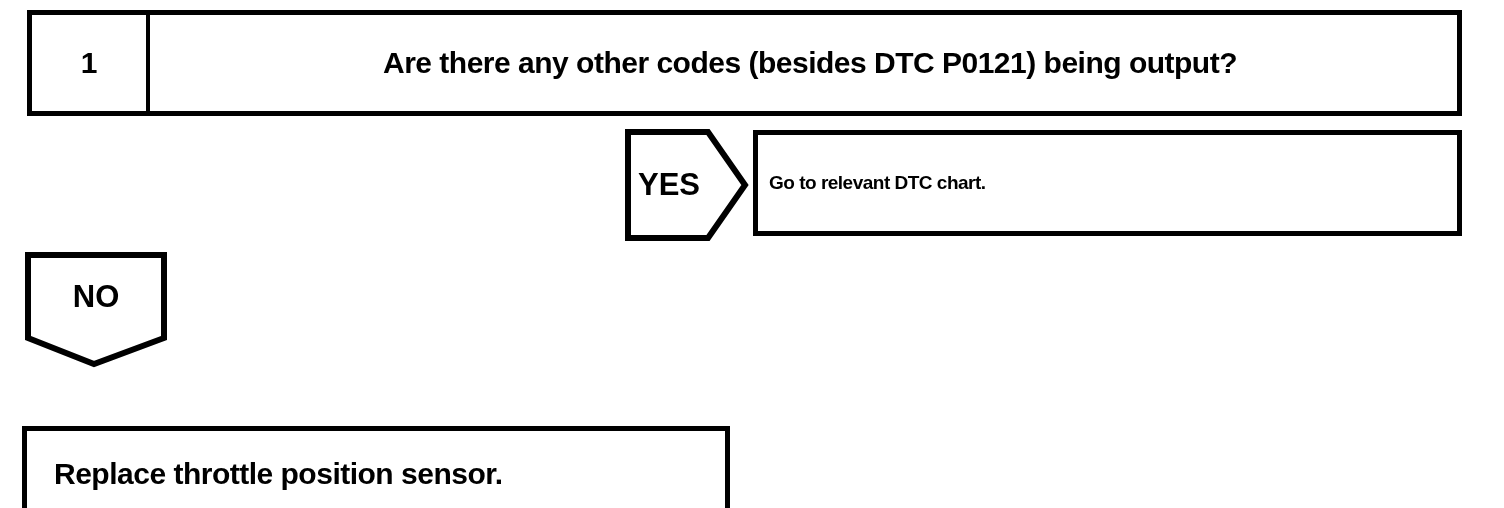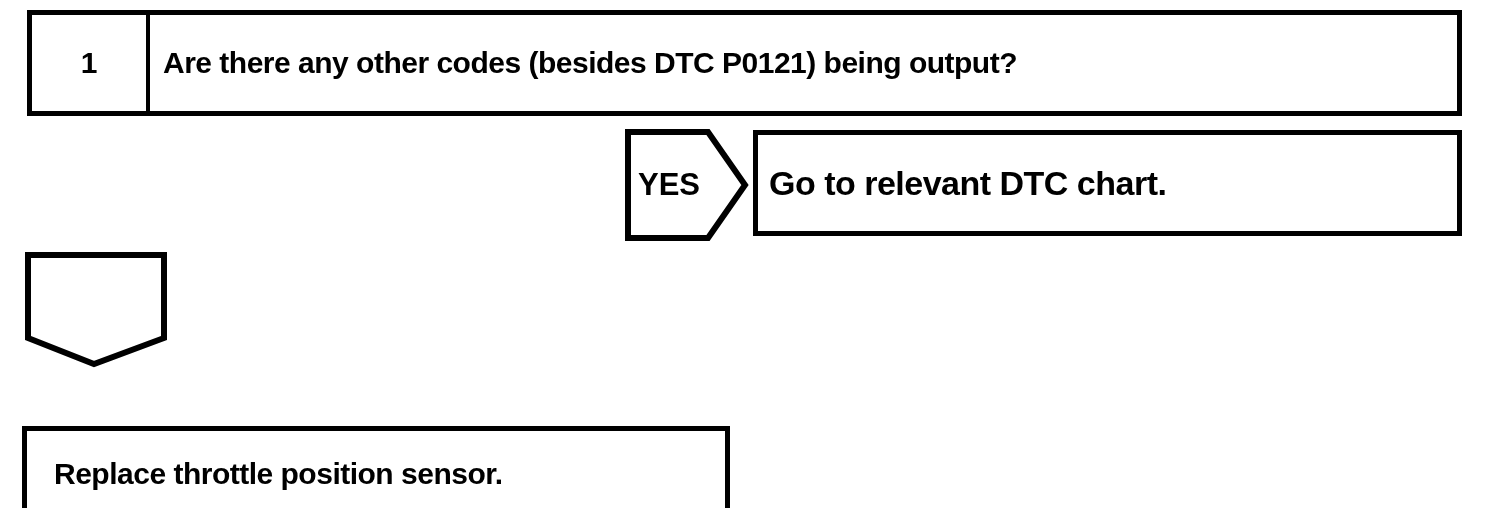--- a/index.html
+++ b/index.html
@@ -40,30 +40,31 @@
     font-size: 30px;
     font-weight: bold;
     flex: 0 0 auto;
   }
   .step-question {
     flex: 1;
     padding-left: 13px;
     font-size: 30px;
     font-weight: bold;
     letter-spacing: -0.5px;
+    text-align: center;
   }
   .goto-box {
     left: 753px;
     top: 130px;
     width: 709px;
     height: 106px;
   }
   .goto-text {
     padding-left: 11px;
-    font-size: 34px;
+    font-size: 19px;
     font-weight: bold;
     letter-spacing: -0.5px;
   }
   .replace-box {
     left: 22px;
     top: 384px;
     width: 708px;
     height: 96px;
     margin-top: 42px;
   }
@@ -122,18 +123,19 @@
   </svg>
   <div class="pent-label yes-label">YES</div>
 
   <div class="node-box goto-box">
     <div class="goto-text">Go to relevant DTC chart.</div>
   </div>
 
   <svg class="pent-svg no-pent-svg" width="150" height="122" viewBox="0 0 150 122">
     <polygon points="6,6 142,6 142,89 72,115 6,89" fill="#ffffff" stroke="#000000" stroke-width="6" stroke-linejoin="miter"></polygon>
   </svg>
+  <div class="pent-label no-label">NO</div>
 
   <div class="node-box replace-box">
     <div class="replace-text">Replace throttle position sensor.</div>
   </div>
 
 </div>
 
 </body></html>

